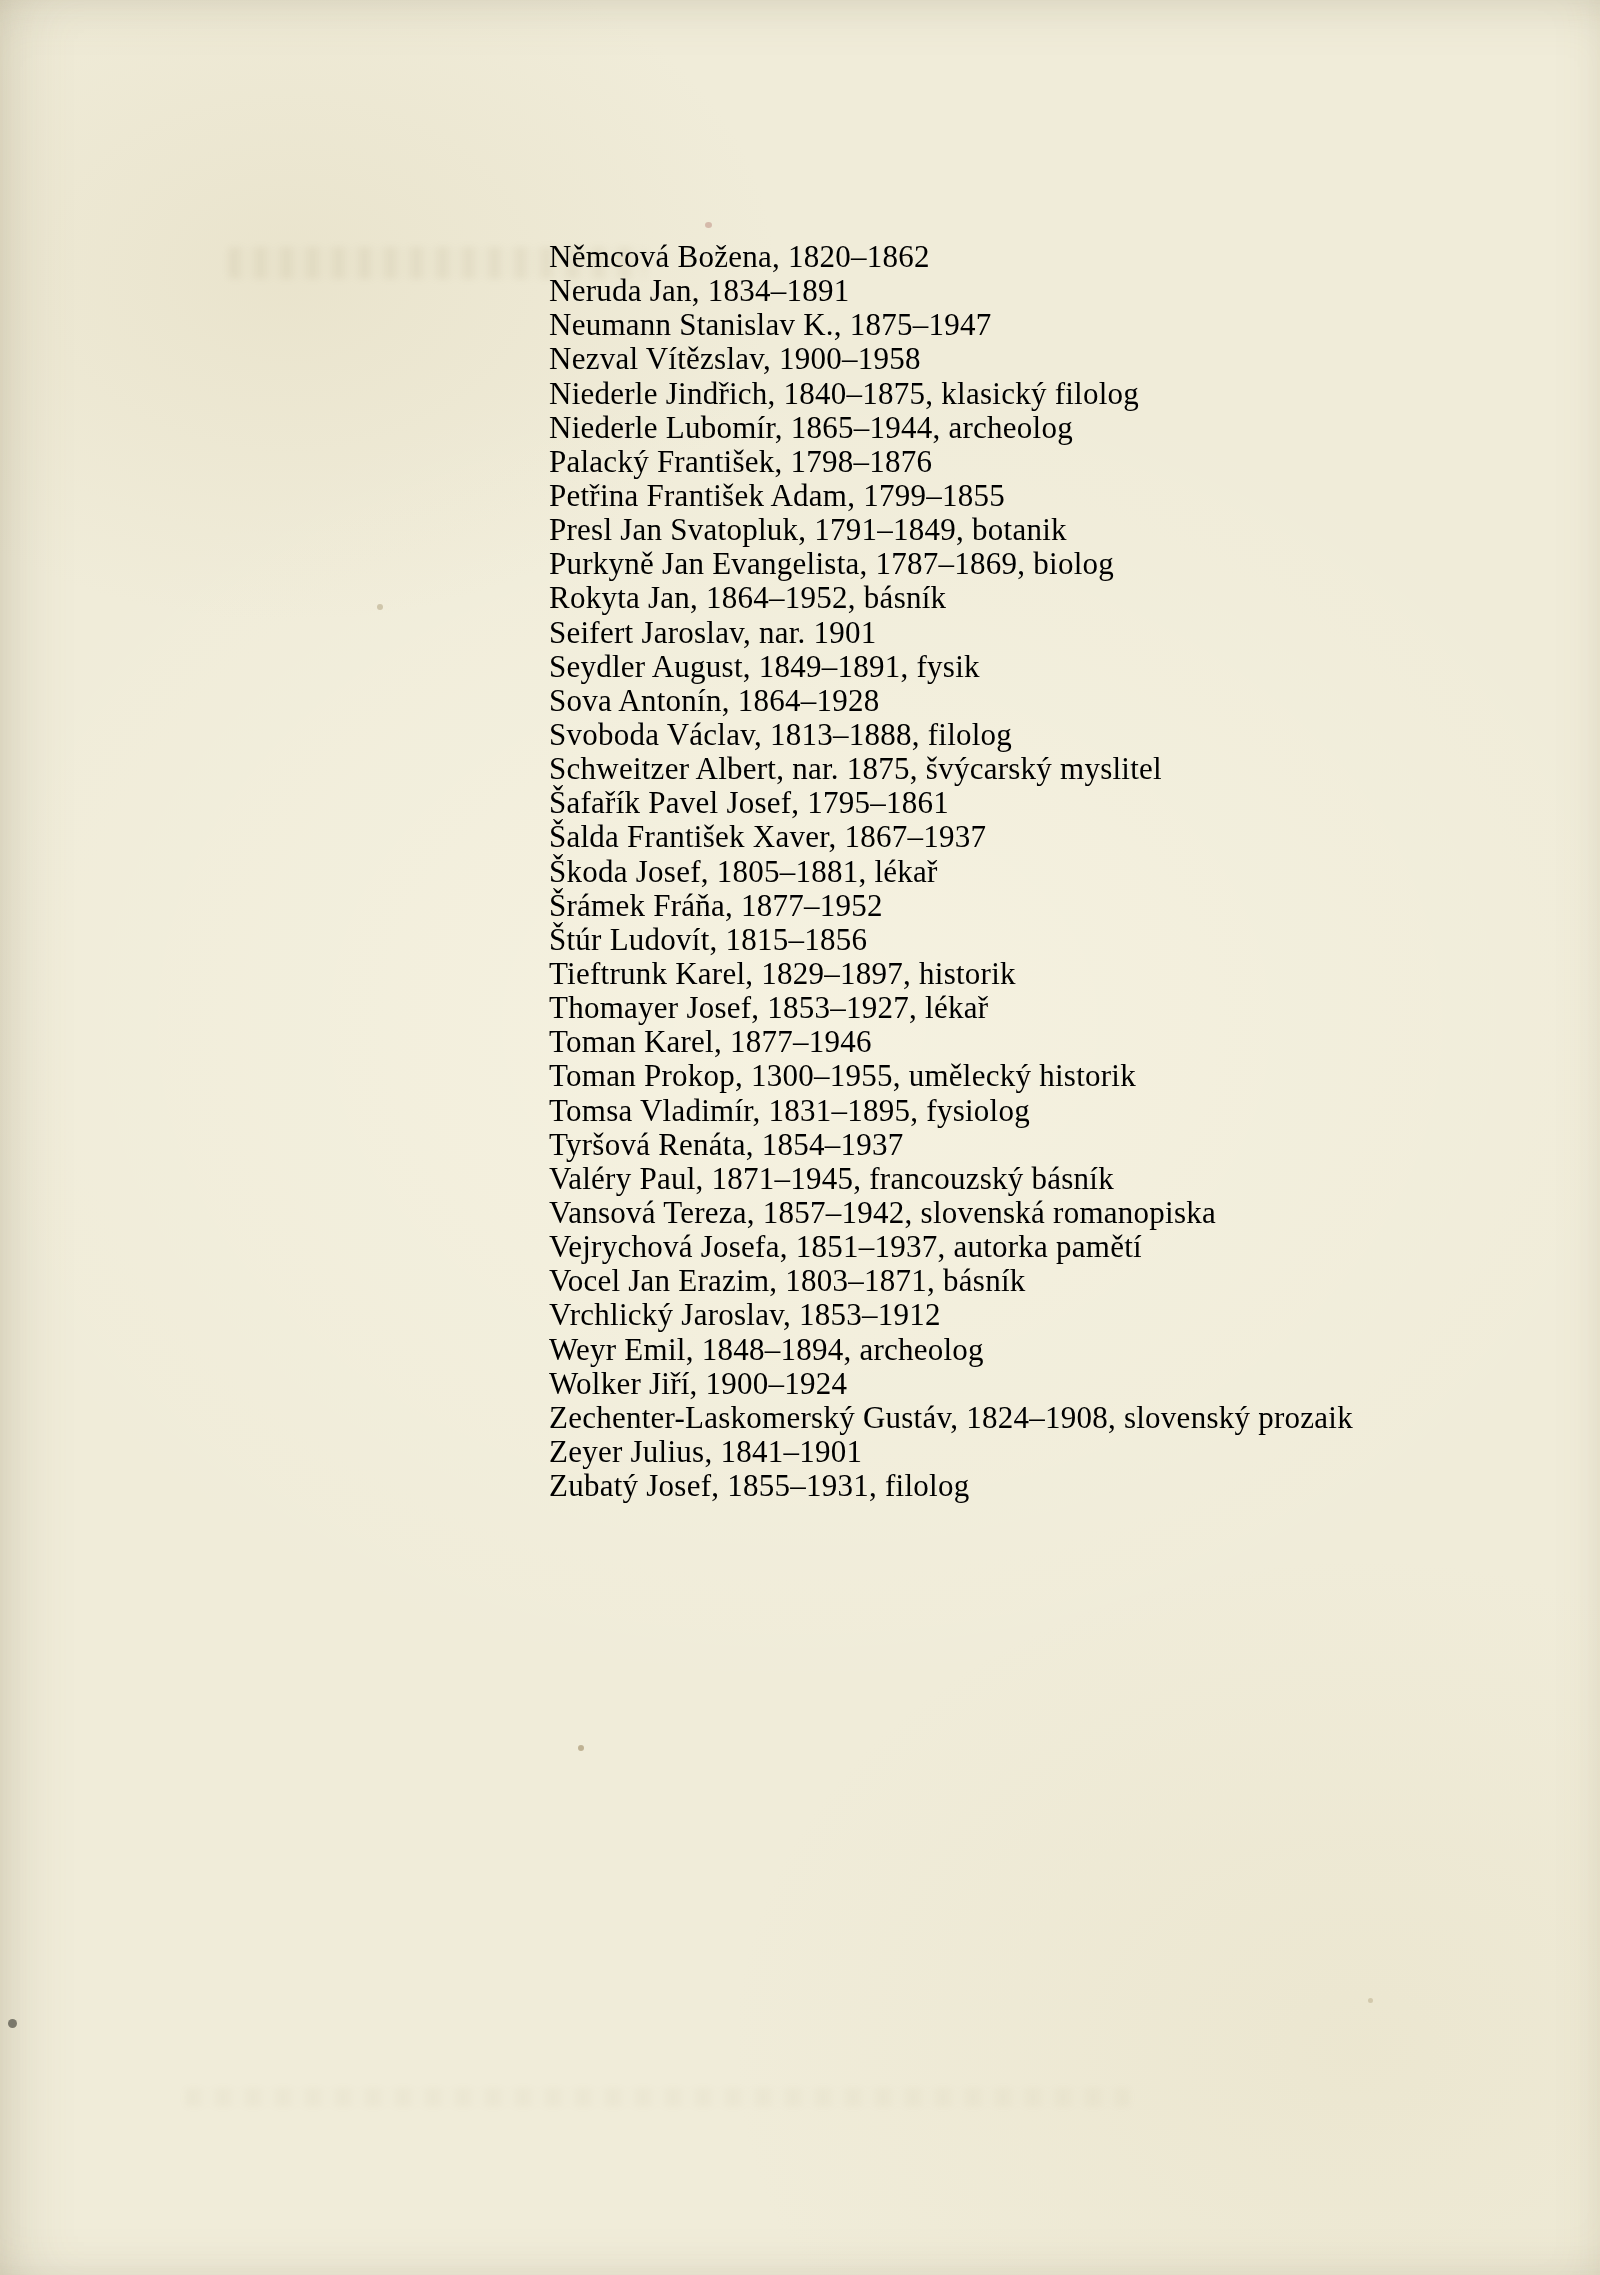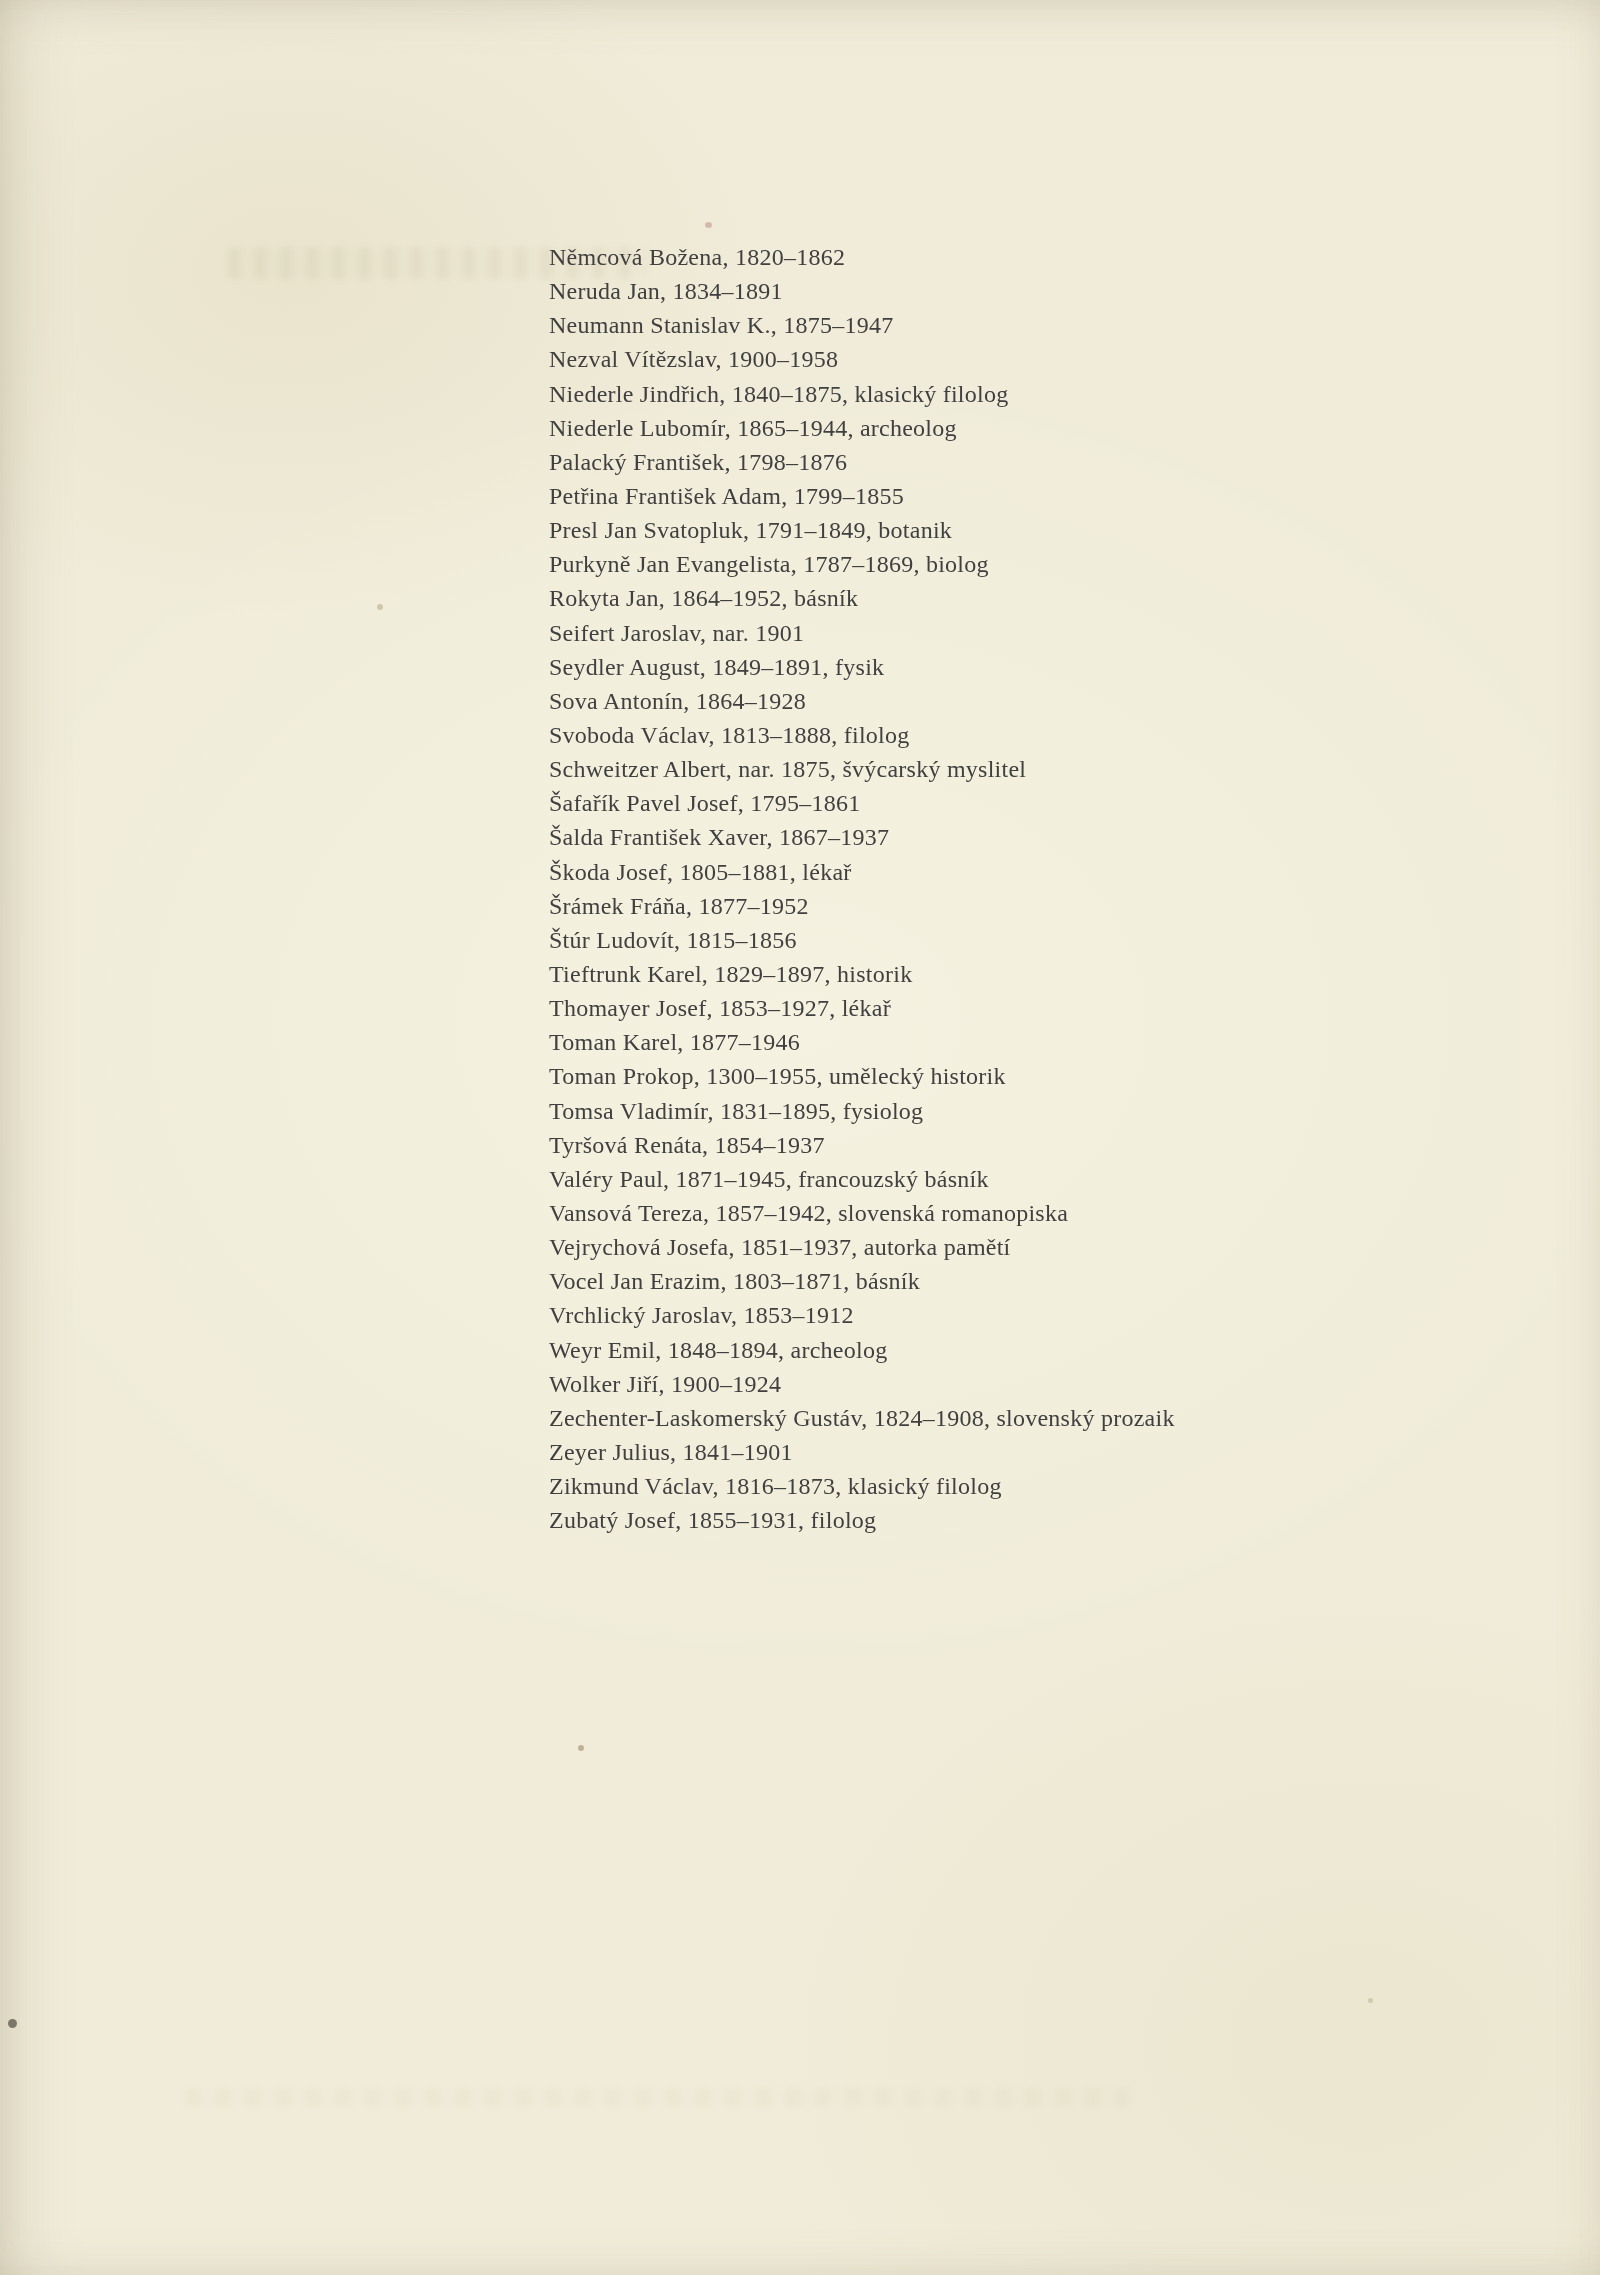--- a/index.html
+++ b/index.html
@@ -26,22 +26,22 @@
     box-shadow:
       inset 45px 0 70px -45px rgba(125,113,80,0.30),
       inset 0 35px 60px -40px rgba(125,113,80,0.22),
       inset -35px 0 60px -45px rgba(125,113,80,0.14),
       inset 0 -35px 60px -45px rgba(125,113,80,0.16);
   }
   .name-list {
     position: absolute;
     left: 549px;
     top: 240px;
-    color: #404040;
-    font-size: 24px;
+    color: #000000;
+    font-size: 31px;
     line-height: 34.15px;
     letter-spacing: 0.25px;
     white-space: nowrap;
   }
   .name-list .line {
     height: 34.15px;
   }
   
   .ghost {
     position: absolute;
@@ -120,21 +120,20 @@
     <div class="line">Tyršová Renáta, 1854–1937</div>
     <div class="line">Valéry Paul, 1871–1945, francouzský básník</div>
     <div class="line">Vansová Tereza, 1857–1942, slovenská romanopiska</div>
     <div class="line">Vejrychová Josefa, 1851–1937, autorka pamětí</div>
     <div class="line">Vocel Jan Erazim, 1803–1871, básník</div>
     <div class="line">Vrchlický Jaroslav, 1853–1912</div>
     <div class="line">Weyr Emil, 1848–1894, archeolog</div>
     <div class="line">Wolker Jiří, 1900–1924</div>
     <div class="line">Zechenter-Laskomerský Gustáv, 1824–1908, slovenský prozaik</div>
     <div class="line">Zeyer Julius, 1841–1901</div>
-    <div class="line">Zikmund Václav, 1816–1873, klasický filolog</div>
     <div class="line">Zubatý Josef, 1855–1931, filolog</div>
   </div>
 
 <div class="speck speck-1"></div>
 <div class="speck speck-2"></div>
 <div class="speck speck-3"></div>
 <div class="speck speck-4"></div>
 <div class="speck speck-5"></div>
 
 </body></html>

